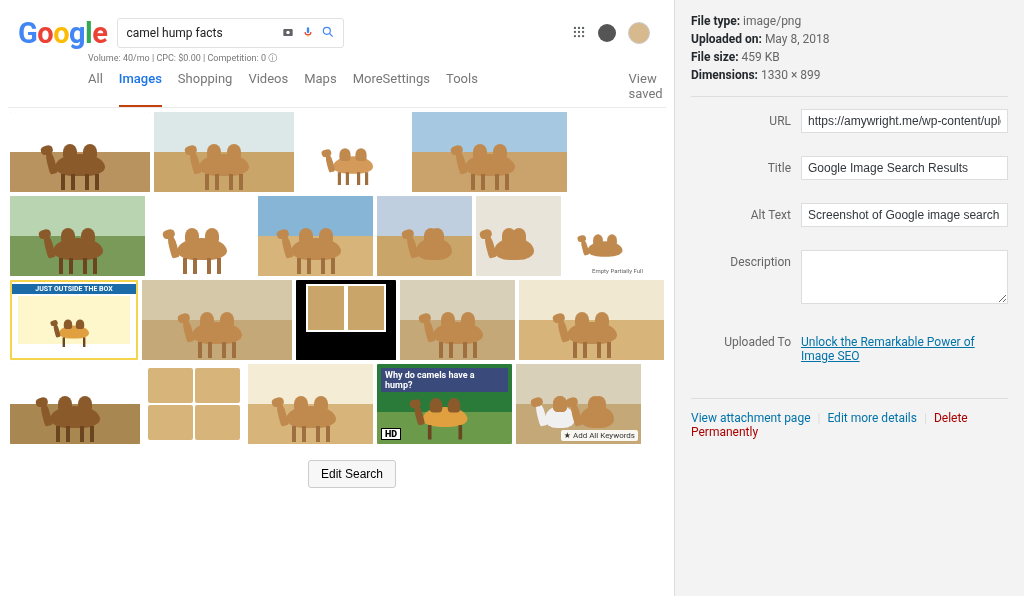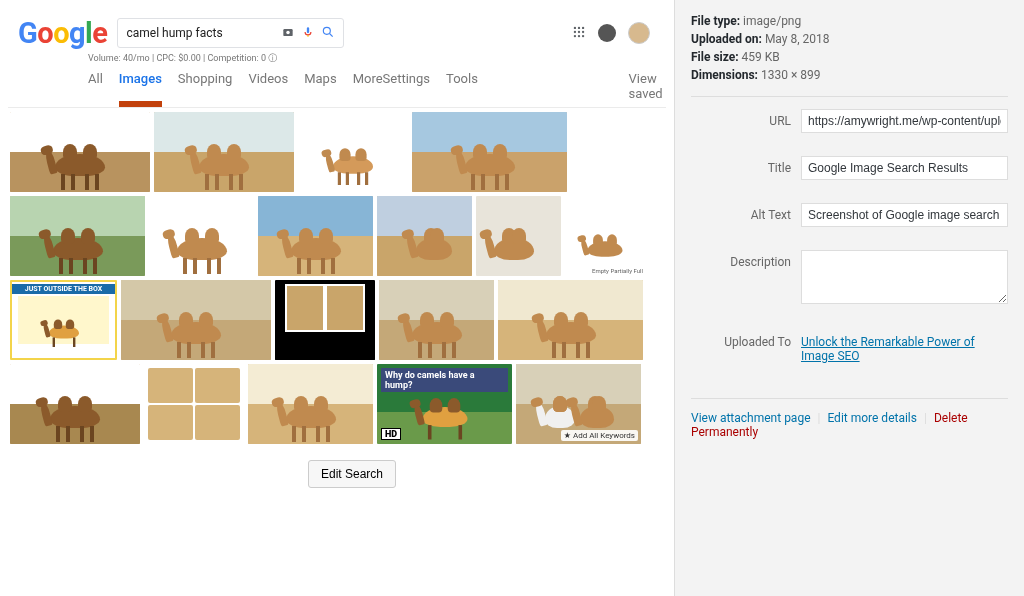--- a/index.html
+++ b/index.html
@@ -28,21 +28,21 @@
   .gp-search svg, .gp-icons svg { width:14px; height:14px; }
   .gp-search .icon { margin-left:6px; color:#5f6368; }
   .gp-icons { display:flex; align-items:center; gap:12px; padding-right:10px; }
   .gp-icons .apps { color:#5f6368; }
   .gp-icons .notif { width:18px; height:18px; border-radius:50%; background:#555; display:inline-block; }
   .gp-icons .avatar { width:22px; height:22px; border-radius:50%; background:#d7b98e; border:1px solid #ccc; }
   .gp-meta { font-size:9px; color:#777; padding: 0 6px 2px 80px; white-space:nowrap; overflow:hidden; }
   .gp-nav { display:flex; justify-content:space-between; border-bottom:1px solid #ebebeb; padding: 4px 6px 0 80px; font-size:13px; }
   .gp-nav-left, .gp-nav-right { display:flex; gap:16px; }
   .gp-nav a { color:#777; text-decoration:none; padding-bottom:6px; cursor:pointer; }
-  .gp-nav a.active { color:#1a73e8; border-bottom:6px solid #c2410c; font-weight:500; }
+  .gp-nav a.active { color:#1a73e8; border-bottom:2px solid #c2410c; font-weight:500; }
   .gp-grid { display:flex; flex-wrap:wrap; gap:4px; padding:4px 2px; }
   .thumb { height:80px; background:#d2b48c; position:relative; overflow:hidden; border-radius:1px; }
   .thumb .sky { position:absolute; inset:0 0 50% 0; }
   .thumb .ground { position:absolute; inset:50% 0 0 0; }
   .thumb .camel { position:absolute; bottom:20%; left:50%; transform:translateX(-50%); }
   .camel-body { width:50px; height:22px; background:#8b5a2b; border-radius:50% 50% 40% 40% / 60% 60% 40% 40%; position:relative; }
   .camel-body::before { content:""; position:absolute; top:-10px; left:8px; width:14px; height:16px; background:#8b5a2b; border-radius:50% 50% 30% 30%; }
   .camel-body::after { content:""; position:absolute; top:-10px; right:8px; width:14px; height:16px; background:#8b5a2b; border-radius:50% 50% 30% 30%; }
   .camel-neck { position:absolute; top:-4px; left:-8px; width:8px; height:24px; background:#8b5a2b; border-radius:50% 50% 20% 20%; transform:rotate(-15deg); }
   .camel-neck::after{ content:""; position:absolute; top:-5px; left:-3px; width:12px; height:9px; background:#8b5a2b; border-radius:40%; }
@@ -245,21 +245,21 @@
             </div>
           <div class="thumb light" style="width:80px;background:#fff">
               <div class="camel" style="transform:translateX(-50%) scale(0.7)">
                 <div class="camel-body">
                   <div class="camel-neck"></div>
                 </div>
               </div>
               <div style="position:absolute;bottom:2px;right:2px;font-size:6px;color:#666;text-align:center;line-height:1">Empty  Partially Full</div>
             </div>
 
-          <div class="thumb" style="width:107px;background:#fff;border:2px solid #f3d44a">
+          <div class="thumb" style="width:128px;background:#fff;border:2px solid #f3d44a">
               <div class="caption" style="font-size:7px;background:#1a6ba8;color:#fff;padding:1px">JUST OUTSIDE THE BOX</div>
               <div style="position:absolute;inset:14px 6px 14px 6px;background:#fff7cc"></div>
               <div class="camel" style="transform:translateX(-50%) scale(0.6)">
                 <div class="camel-body" style="background:#e0a040">
                   <div class="camel-neck"></div>
                   <div class="camel-leg" style="left:6px"></div>
                   <div class="camel-leg" style="right:6px"></div>
                 </div>
               </div>
             </div>

